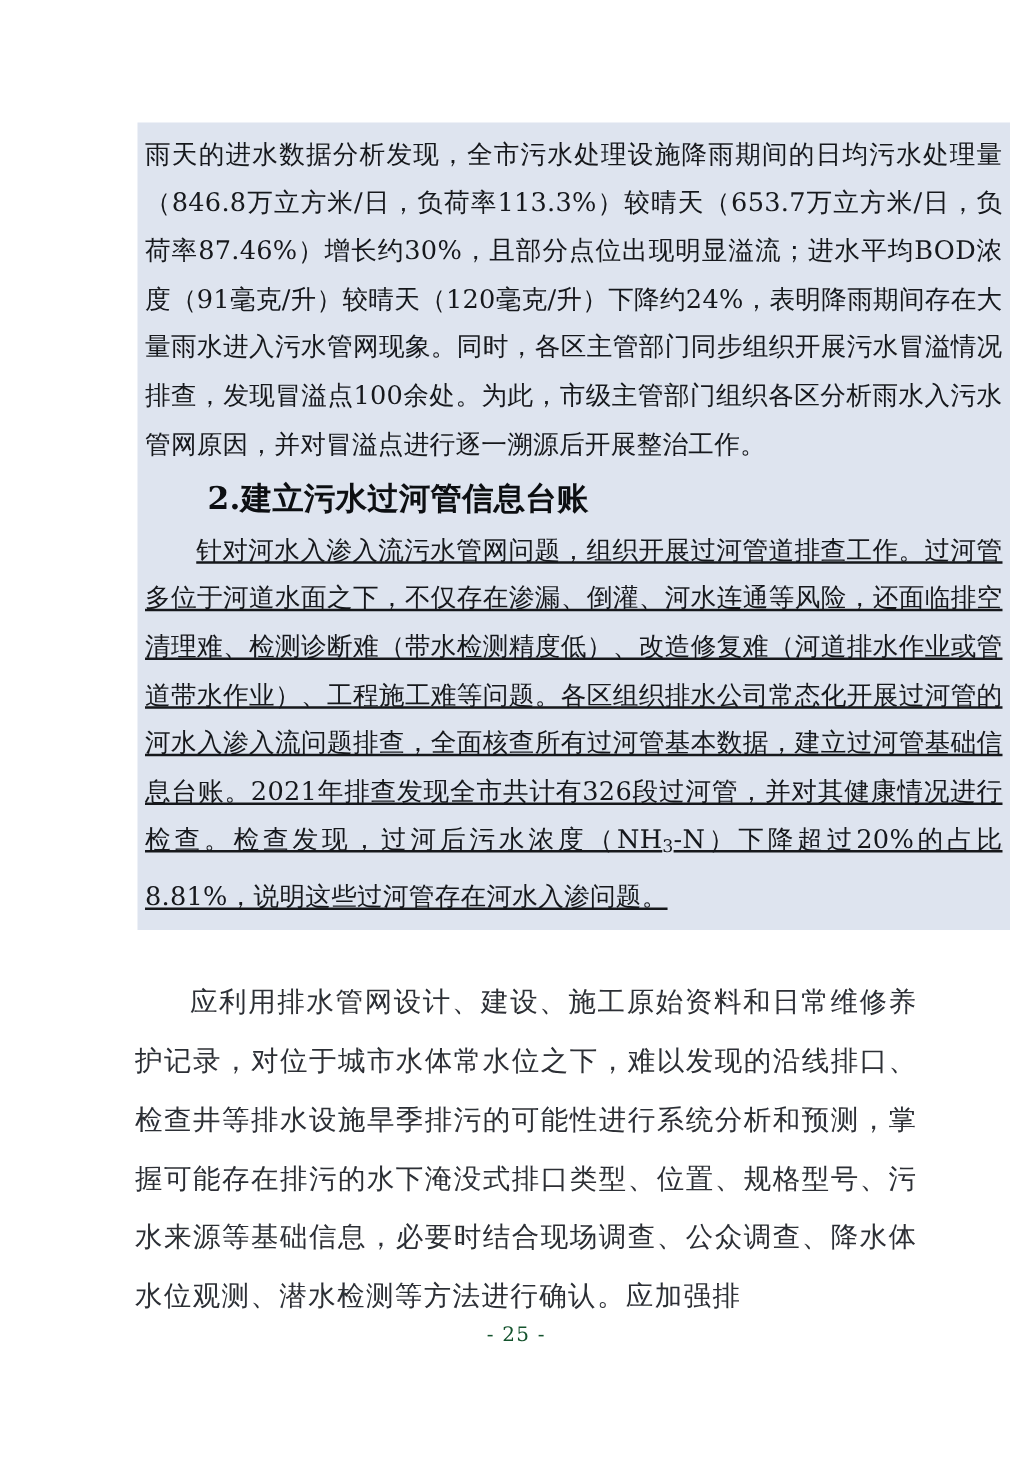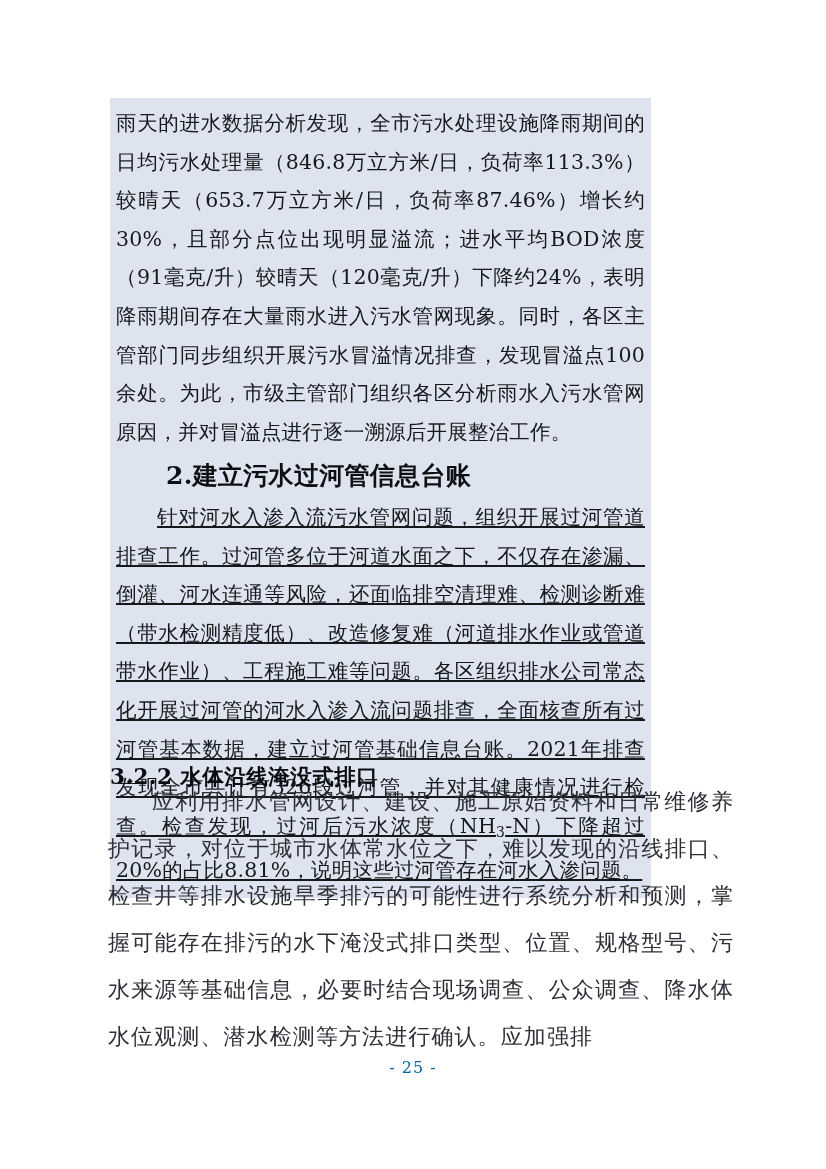--- a/index.html
+++ b/index.html
@@ -19,21 +19,21 @@
     position: absolute;
     inset: 0;
     background: #ffffff;
   }
 
   
   .highlight-block {
     position: absolute;
     left: 110px;
     top: 98px;
-    width: 541px;
+    width: 698px;
     background: #dee4ef;
     padding: 6px 0 8px 0;
     box-sizing: border-box;
   }
 
   .hl-para {
     margin: 0;
     padding: 0 6px;
     font-family: "DejaVu Serif", "Liberation Serif", serif;
     font-size: 20.5px;
@@ -102,38 +102,37 @@
 
   
   .page-number {
     position: absolute;
     left: 0;
     right: 0;
     top: 1058px;
     text-align: center;
     font-family: "DejaVu Serif", "Liberation Serif", serif;
     font-size: 16px;
-    color: #0369a1;
+    color: #14532d;
     letter-spacing: 1px;
   }
 </style>
 </head>
 <body>
 
 <div class="page">
 
   <div class="highlight-block">
 
     <p class="hl-para">雨天的进水数据分析发现，全市污水处理设施降雨期间的日均污水处理量（846.8万立方米/日，负荷率113.3%）较晴天（653.7万立方米/日，负荷率87.46%）增长约30%，且部分点位出现明显溢流；进水平均BOD浓度（91毫克/升）较晴天（120毫克/升）下降约24%，表明降雨期间存在大量雨水进入污水管网现象。同时，各区主管部门同步组织开展污水冒溢情况排查，发现冒溢点100余处。为此，市级主管部门组织各区分析雨水入污水管网原因，并对冒溢点进行逐一溯源后开展整治工作。</p>
 
     <p class="hl-heading">2.建立污水过河管信息台账</p>
 
     <p class="hl-para indented"><span>针对河水入渗入流污水管网问题，组织开展过河管道排查工作。过河管多位于河道水面之下，不仅存在渗漏、倒灌、河水连通等风险，还面临排空清理难、检测诊断难（带水检测精度低）、改造修复难（河道排水作业或管道带水作业）、工程施工难等问题。各区组织排水公司常态化开展过河管的河水入渗入流问题排查，全面核查所有过河管基本数据，建立过河管基础信息台账。2021年排查发现全市共计有326段过河管，并对其健康情况进行检查。检查发现，过河后污水浓度（NH</span><span class="sub">3</span><span>-N）下降超过20%的占比8.81%，说明这些过河管存在河水入渗问题。</span></p>
 
   </div>
 
-  <h2 class="section-heading">3.2.2 水体沿线淹没式排口</h2>
 
   <p class="body-para">应利用排水管网设计、建设、施工原始资料和日常维修养护记录，对位于城市水体常水位之下，难以发现的沿线排口、检查井等排水设施旱季排污的可能性进行系统分析和预测，掌握可能存在排污的水下淹没式排口类型、位置、规格型号、污水来源等基础信息，必要时结合现场调查、公众调查、降水体水位观测、潜水检测等方法进行确认。应加强排</p>
 
   <div class="page-number">- 25 -</div>
 
 </div>
 
 </body></html>

